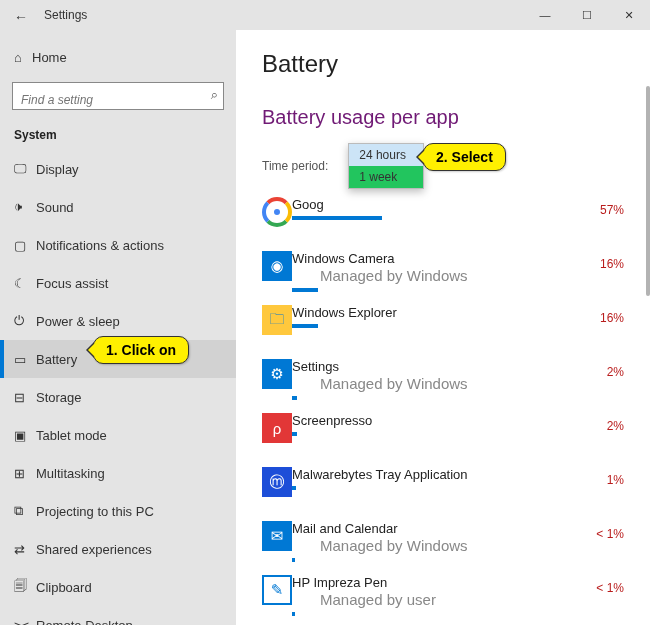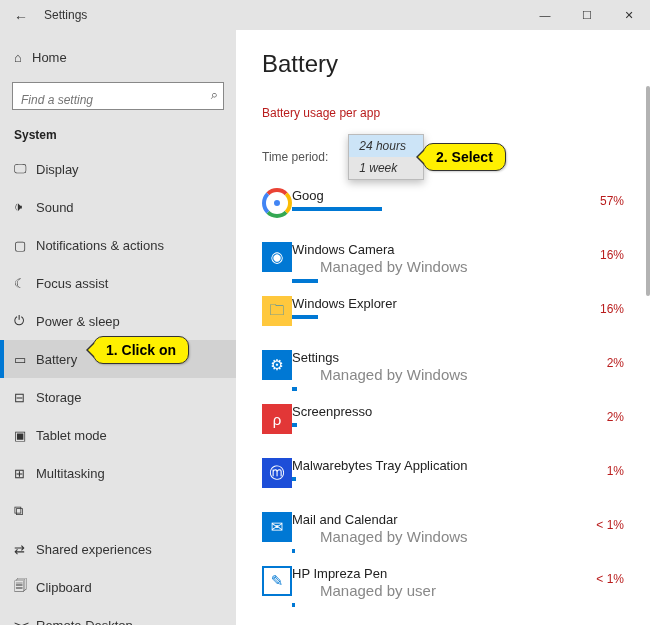--- a/index.html
+++ b/index.html
@@ -21,24 +21,24 @@
 .search .sicon { position:absolute; right:6px; top:5px; font-size:13px; color:#555; }
 .group { font-size:12px; font-weight:600; color:#222; padding:8px 14px 8px 14px; }
 .sitem { display:flex; align-items:center; height:38px; padding-left:14px; font-size:13px; color:#333; position:relative; }
 .sitem .sicon2 { width:22px; display:inline-block; color:#333; }
 .sitem.selected { background:#d2d2d2; }
 .sitem.selected::before { content:""; position:absolute; left:0; top:0; width:4px; height:100%; background:#0078d4; }
 
 
 .content { position:absolute; left:236px; top:30px; right:0; height:595px; background:#fff; padding:20px 26px 0 26px; overflow:hidden; }
 .h1 { font-size:24px; font-weight:400; color:#222; margin-bottom:28px; }
-.h2 { font-size:12px; font-weight:400; color:#b91c1c; margin-bottom:14px; }
+.h2 { font-size:20px; font-weight:400; color:#701a75; margin-bottom:14px; }
 .period { display:flex; align-items:center; font-size:12px; color:#555; margin-bottom:8px; }
 .period .plabel { margin-right:20px; }
-.dropdown { background:#e5e5e5; border:1px solid #bbb; box-shadow:0 3px 8px rgba(0,0,0,0.25); min-width:76px;font-style:italic; }
+.dropdown { background:#22c55e; border:1px solid #bbb; box-shadow:0 3px 8px rgba(0,0,0,0.25); min-width:76px; }
 .dropdown .opt { padding:4px 10px; font-size:12px; color:#333; }
 .dropdown .opt.selected { background:#cce4f7; }
 .apps { margin-top:6px; }
 .app { display:flex; align-items:flex-start; height:54px; }
 .appbody { flex:1; }
 .appname { font-size:13px; color:#222; }
 .appsub { font-size:15px; color:#888; margin-top:1px;padding-left:28px; }
 .bar { height:4px; background:#0078d4; margin-top:4px; }
 .pct { width:46px; text-align:right; font-size:12px; color:#b91c1c; padding-top:6px; }
 .scrollthumb { position:absolute; right:0; top:56px; width:4px; height:210px; background:#b3b3b3; border-radius:2px; }
@@ -109,20 +109,21 @@
   <div class="sitem">
       <span class="sicon2">▣</span>
       <span>Tablet mode</span>
     </div>
   <div class="sitem">
       <span class="sicon2">⊞</span>
       <span>Multitasking</span>
     </div>
   <div class="sitem">
       <span class="sicon2">⧉</span>
+      <span>Projecting to this PC</span>
     </div>
   <div class="sitem">
       <span class="sicon2">⇄</span>
       <span>Shared experiences</span>
     </div>
   <div class="sitem">
       <span class="sicon2">🗐</span>
       <span>Clipboard</span>
     </div>
   <div class="sitem">

